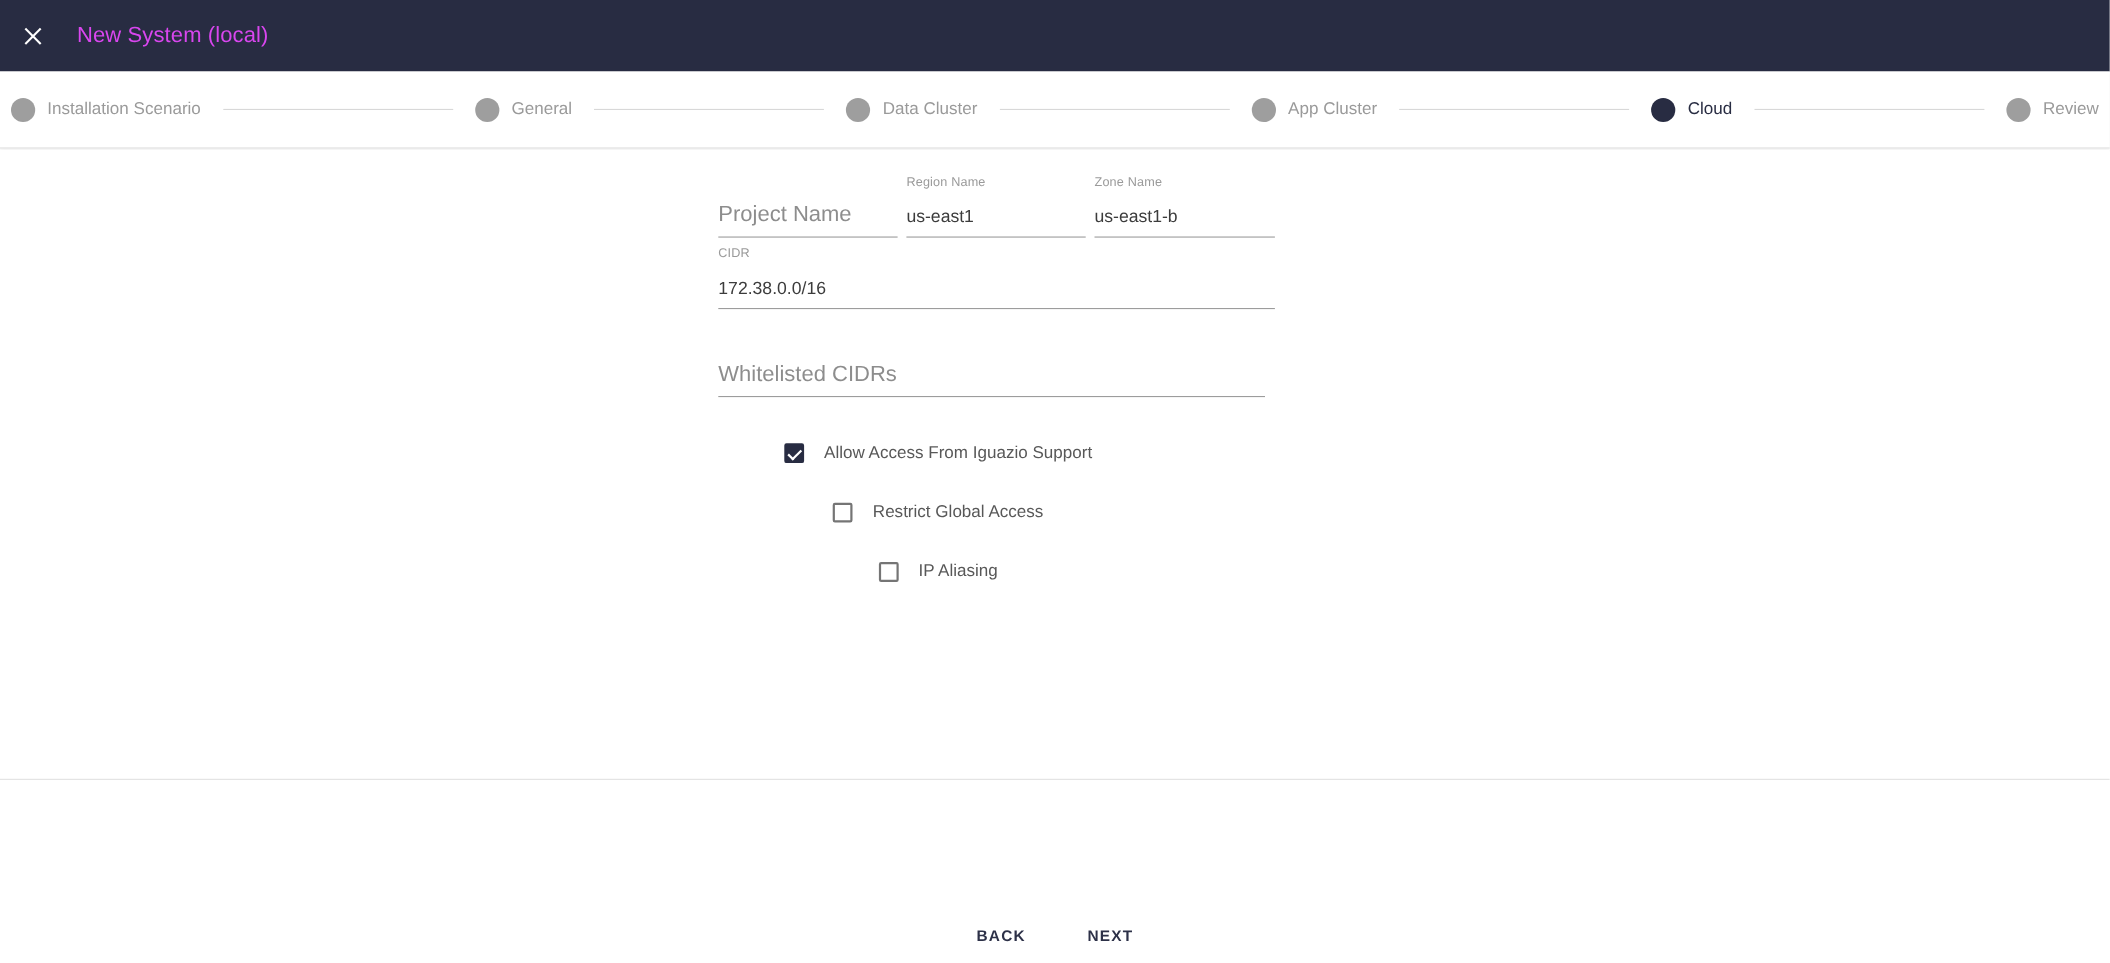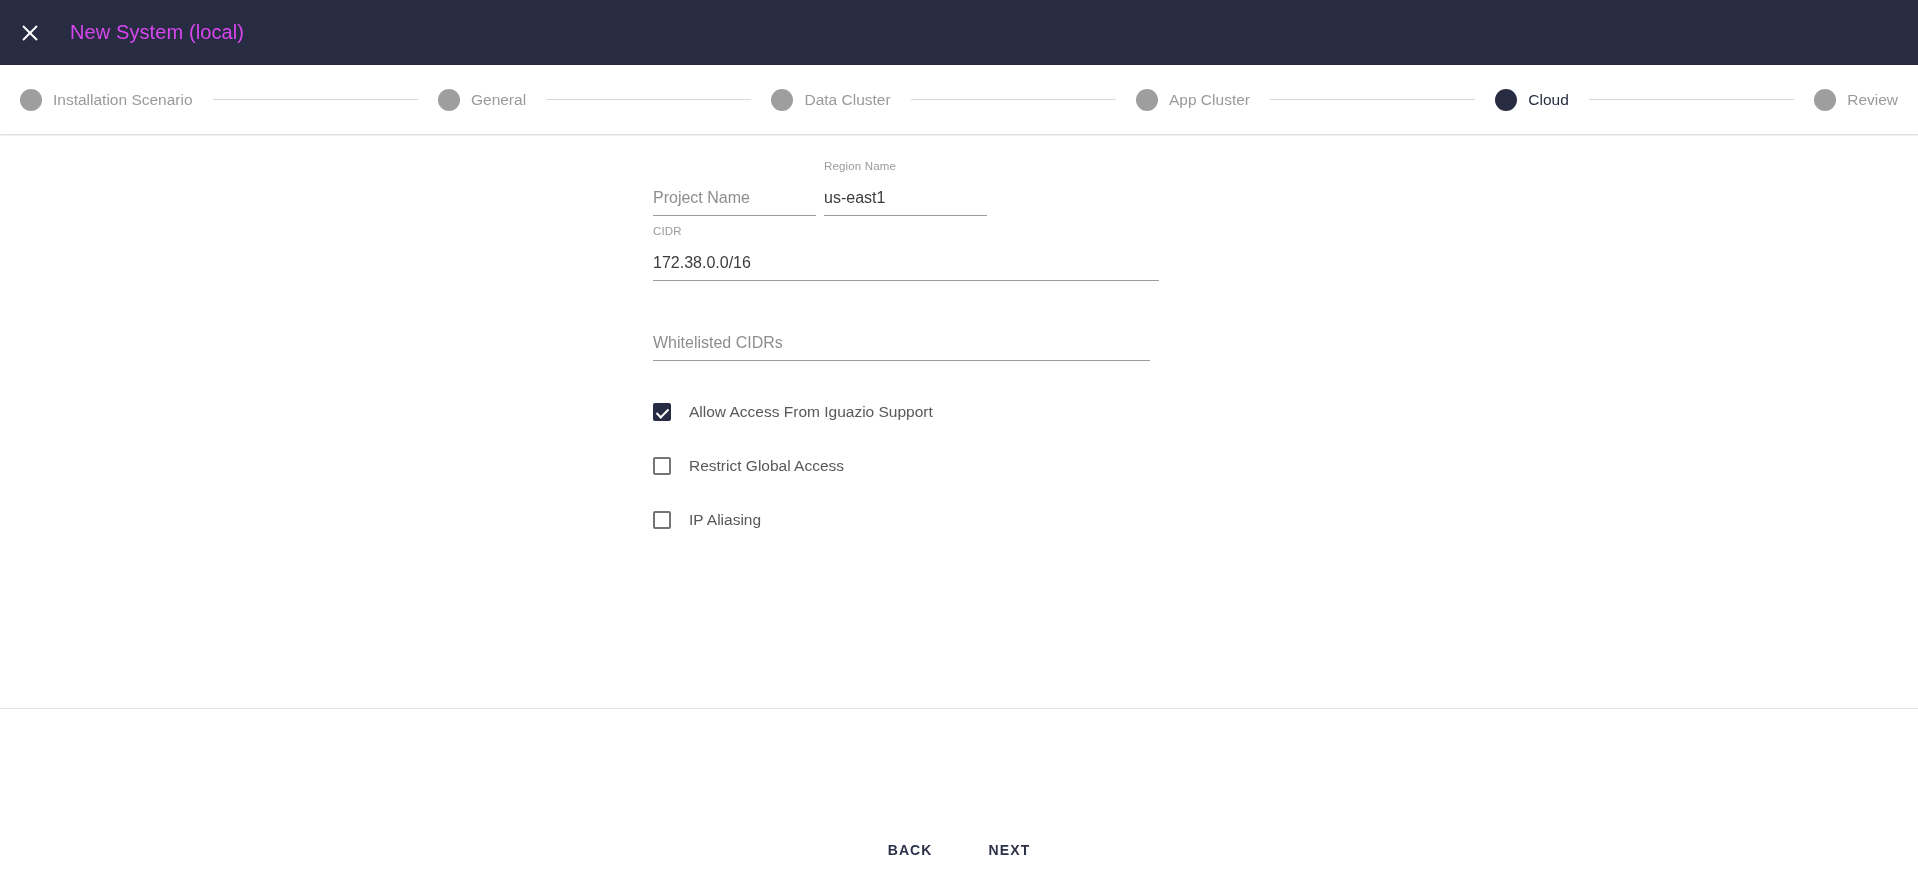--- a/index.html
+++ b/index.html
@@ -54,21 +54,21 @@
   .stepper {
     position: absolute;
     top: 65px; left: 0;
     width: 1918px;
     height: 70px;
     background: #ffffff;
     display: flex;
     align-items: center;
     border-bottom: 1px solid #e0e0e0;
     box-shadow: 0 1px 3px rgba(0,0,0,0.10);
-    padding: 0 20px;
+    padding: 0 10px;
   }
   .step {
     display: flex;
     align-items: center;
     flex: 0 0 auto;
     white-space: nowrap;
   }
   .step-dot {
     width: 22px;
     height: 22px;
@@ -129,21 +129,21 @@
     left: 0;
     bottom: 9px;
     font-size: 16px;
     color: #3c3c3c;
     white-space: nowrap;
   }
   .field .fplaceholder {
     position: absolute;
     left: 0;
     bottom: 9px;
-    font-size: 16px;
+    font-size: 20px;
     color: #8d8d8d;
     white-space: nowrap;
   }
   .field .funderline {
     position: absolute;
     left: 0; right: 0;
     bottom: 0;
     height: 1px;
     background: #9c9c9c;
   }
@@ -169,20 +169,21 @@
 
   
   .checks { margin-top: 39px; }
   .check-row {
     display: flex;
     align-items: center;
     height: 24px;
     margin-bottom: 30px;
     cursor: pointer;
     width: 400px;
+    justify-content: center;
   }
   .cbox {
     width: 18px; height: 18px;
     border: 2px solid #757575;
     border-radius: 2px;
     flex: 0 0 auto;
     background: #ffffff;
     position: relative;
   }
   .cbox.checked {
@@ -300,20 +301,25 @@
           <span class="fplaceholder">Project Name</span>
           <span class="funderline"></span>
         </div>
 
         <div class="field f-region">
           <span class="flabel">Region Name</span>
           <span class="fvalue">us-east1</span>
           <span class="funderline"></span>
         </div>
 
+        <div class="field f-zone">
+          <span class="flabel">Zone Name</span>
+          <span class="fvalue">us-east1-b</span>
+          <span class="funderline"></span>
+        </div>
 
       </div>
 
 
       <div class="field f-cidr">
         <span class="flabel">CIDR</span>
         <span class="fvalue">172.38.0.0/16</span>
         <span class="funderline"></span>
       </div>
 

